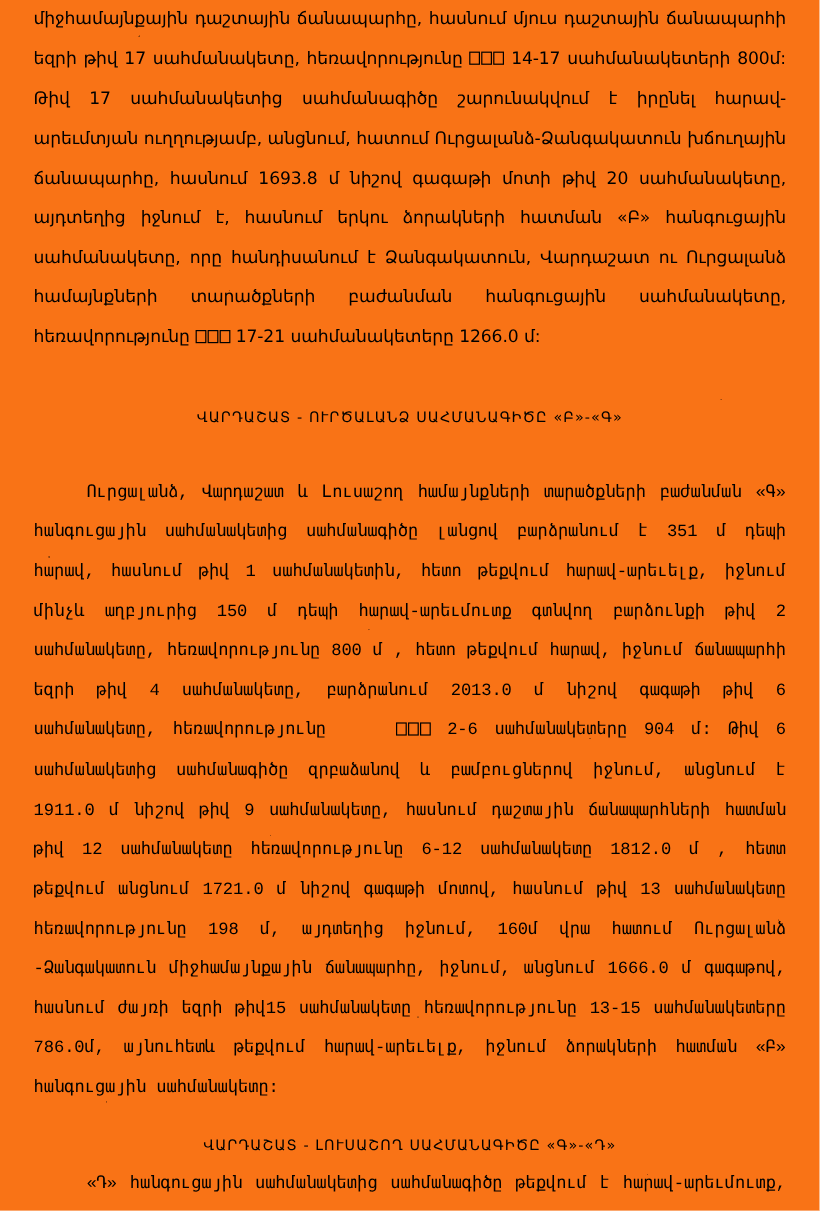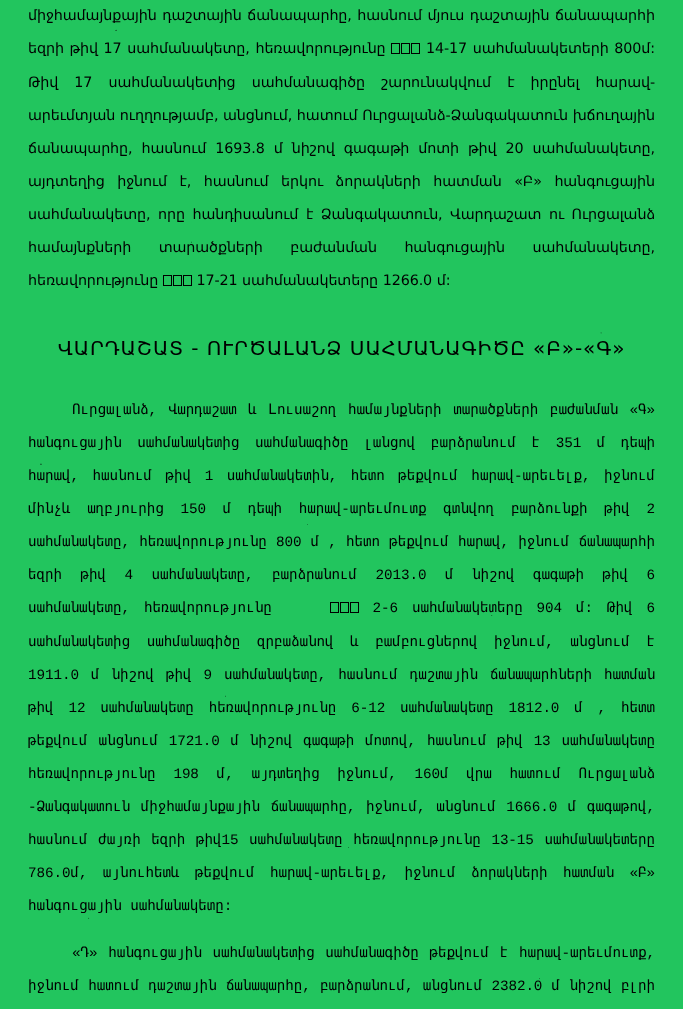--- a/index.html
+++ b/index.html
@@ -8,21 +8,21 @@
     padding: 0;
     background: #ffffff;
   }
   body {
     font-family: "DejaVu Sans", sans-serif;
   }
   .page {
     position: relative;
     width: 683px;
     height: 1009px;
-    background: #22c55e;
+    background: #f97316;
     overflow: hidden;
     box-sizing: border-box;
   }
   
   .scan-noise {
     position: absolute;
     inset: 0;
     pointer-events: none;
     opacity: 0.5;
     background-image:
@@ -59,21 +59,21 @@
     -webkit-font-smoothing: none;
     text-rendering: geometricPrecision;
   }
   p.para.indent {
     text-indent: 44px;
     font-family: Liberation Mono, monospace;
   }
   h2.heading {
     margin: 0;
     font-family: "DejaVu Sans", sans-serif;
-    font-size: 20px;
+    font-size: 12px;
     font-weight: normal;
     line-height: 33px;
     color: #000000;
     text-align: center;
     letter-spacing: 0.9px;
   }
   .spacer-lg { height: 33px; }
   .spacer-md { height: 30px; }
   .spacer-sm { height: 14px; }
 
@@ -106,19 +106,20 @@
     <div class="spacer-lg"></div>
 
     <h2 class="heading">ՎԱՐԴԱՇԱՏ - ՈՒՐԾԱԼԱՆՁ ՍԱՀՄԱՆԱԳԻԾԸ «Բ»-«Գ»</h2>
 
     <div class="spacer-md"></div>
 
     <p class="para indent"><span>Ուրցալանձ, Վարդաշատ և Լուսաշող համայնքների տարածքների բաժանման «Գ» հանգուցային սահմանակետից սահմանագիծը լանցով բարձրանում է 351 մ դեպի հարավ, հասնում թիվ 1 սահմանակետին, հետո թեքվում հարավ-արեւելք, իջնում մինչև աղբյուրից 150 մ դեպի հարավ-արեւմուտք գտնվող բարձունքի թիվ 2 սահմանակետը, հեռավորությունը 800 մ , հետո թեքվում հարավ, իջնում ճանապարհի եզրի թիվ 4 սահմանակետը, բարձրանում 2013.0 մ նիշով գագաթի թիվ 6 սահմանակետը, հեռավորությունը </span><span class="tofu"><i></i><i></i><i></i></span><span> 2-6 սահմանակետերը 904 մ: Թիվ 6 սահմանակետից սահմանագիծը զրբաձանով և բամբուցներով իջնում, անցնում է 1911.0 մ նիշով թիվ 9 սահմանակետը, հասնում դաշտային ճանապարհների հատման թիվ 12 սահմանակետը հեռավորությունը 6-12 սահմանակետը 1812.0 մ , հետտ թեքվում անցնում 1721.0 մ նիշով գագաթի մոտով, հասնում թիվ 13 սահմանակետը հեռավորությունը 198 մ, այդտեղից իջնում, 160մ վրա հատում Ուրցալանձ -Ձանգակատուն միջհամայնքային ճանապարհը, իջնում, անցնում 1666.0 մ գագաթով, հասնում ժայռի եզրի թիվ15 սահմանակետը հեռավորությունը 13-15 սահմանակետերը 786.0մ, այնուհետև թեքվում հարավ-արեւելք, իջնում ձորակների հատման «Բ» հանգուցային սահմանակետը:</span></p>
 
     <div class="spacer-sm"></div>
 
+    <h2 class="heading">ՎԱՐԴԱՇԱՏ - ԼՈՒՍԱՇՈՂ ՍԱՀՄԱՆԱԳԻԾԸ «Գ»-«Դ»</h2>
 
     <p class="para indent">«Դ» հանգուցային սահմանակետից սահմանագիծը թեքվում է հարավ-արեւմուտք, իջնում հատում դաշտային ճանապարհը, բարձրանում, անցնում 2382.0 մ նիշով բլրի արեւմտյան կողմով 65.0 մ հեռավորությամբ, իջնում 650մ հատում ձորակը, բարձրանում դիմացի գագաթի թիվ 1 սահմանակետը, 1070.0 մ: Թիվ 1 սահմանակետից սահմանագիծը իջնում է հարավ-արեւելք , 475 մ հատում դաշտային</p>
 
   </div>
 
   <div class="scan-noise"></div>
 </div>
 
 </body></html>

